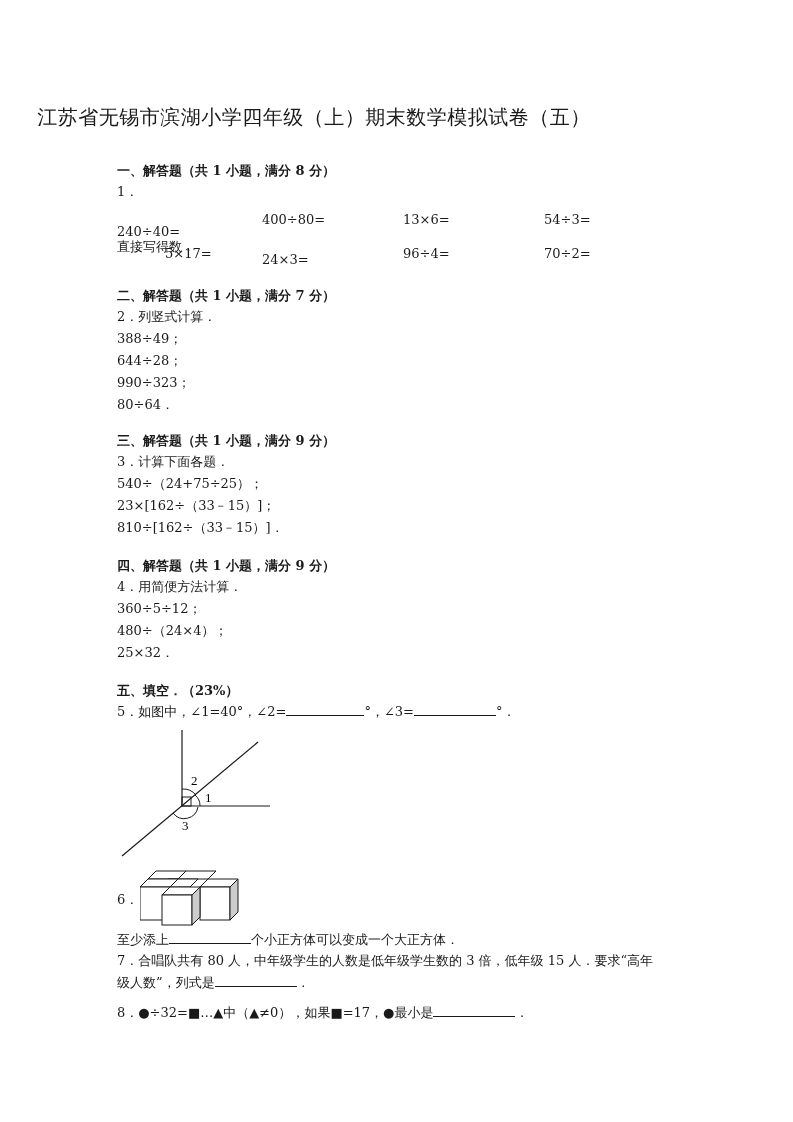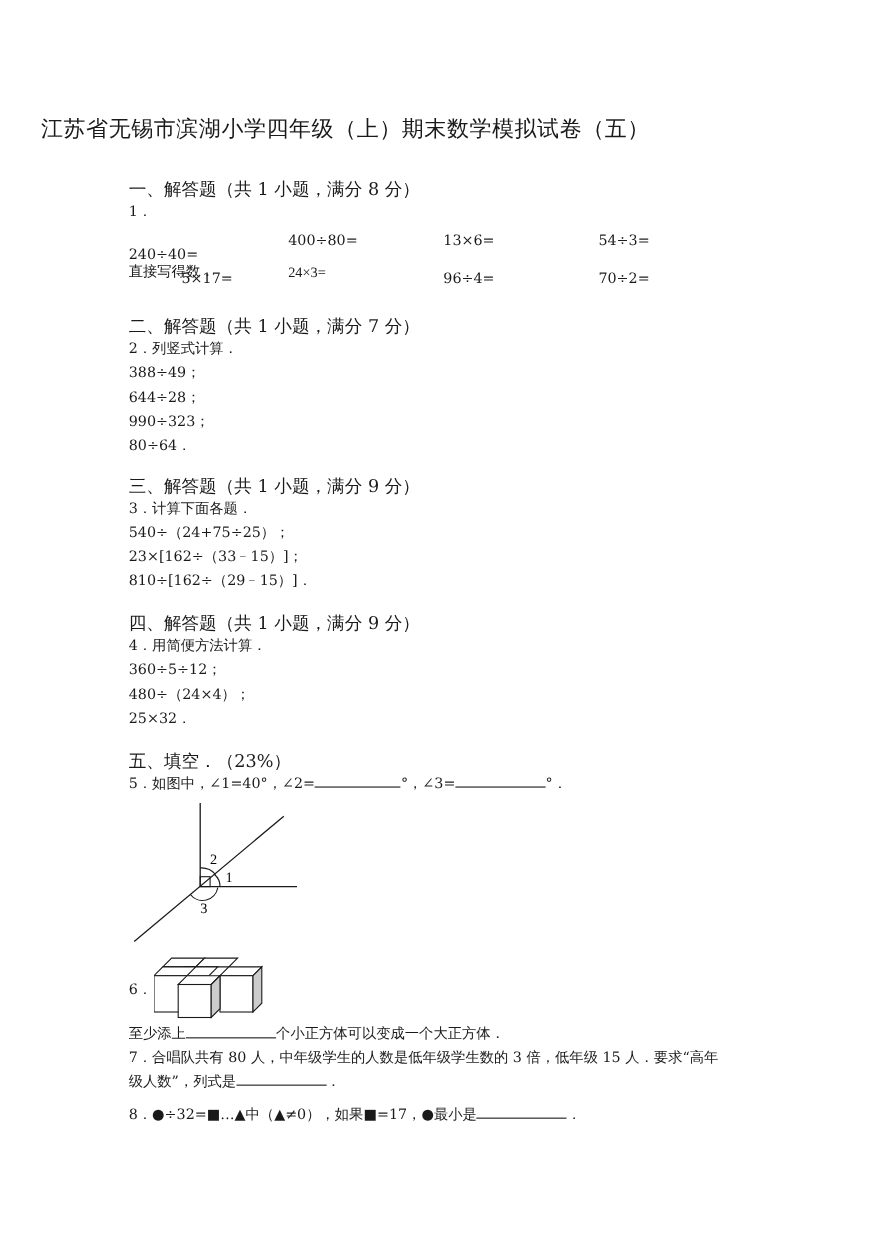--- a/index.html
+++ b/index.html
@@ -1,53 +1,53 @@
 <!DOCTYPE html>
 <html><head>
 <meta charset="utf-8">
 <style>
   html, body { margin:0; padding:0; background:#ffffff; }
   body { width:793px; height:1122px; position:relative; overflow:hidden;
          font-family:"DejaVu Serif", "Liberation Serif", serif; color:#1a1a1a; }
   .abs { position:absolute; white-space:nowrap; }
   .title { left:0; width:628px; top:104px; text-align:center; font-size:20px; letter-spacing:0.5px; }
-  .sec { font-size:16px; font-weight:normal; }
+  .sec { font-size:13px; font-weight:bold; }
   .txt { font-size:13px; }
   .blank { display:inline-block; border-bottom:1px solid #1a1a1a; height:12px; vertical-align:baseline; }
   svg { position:absolute; }
 </style>
 </head>
 <body>
 
 <div class="abs title">江苏省无锡市滨湖小学四年级（上）期末数学模拟试卷（五）</div>
 
 <div class="abs sec" style="left:117px;top:162px;">一、解答题（共 1 小题，满分 8 分）</div>
 <div class="abs txt" style="left:117px;top:183px;">1．</div>
 <div class="abs txt" style="left:117px;top:203px;margin-top:35px;">直接写得数．</div>
 <div class="abs txt" style="left:117px;top:224px;">240÷40=</div>
 <div class="abs txt" style="left:262px;top:212px;">400÷80=</div>
 <div class="abs txt" style="left:403px;top:212px;">13×6=</div>
 <div class="abs txt" style="left:544px;top:212px;">54÷3=</div>
 <div class="abs txt" style="left:117px;top:246px;margin-left:48px;">5×17=</div>
-<div class="abs txt" style="left:262px;top:240px;font-family:Liberation Serif, serif;">24×3=</div>
+<div class="abs txt" style="left:262px;top:252px;">24×3=</div>
 <div class="abs txt" style="left:403px;top:246px;">96÷4=</div>
 <div class="abs txt" style="left:544px;top:246px;">70÷2=</div>
 
 <div class="abs sec" style="left:117px;top:287px;">二、解答题（共 1 小题，满分 7 分）</div>
 <div class="abs txt" style="left:117px;top:308px;">2．列竖式计算．</div>
 <div class="abs txt" style="left:117px;top:330px;">388÷49；</div>
 <div class="abs txt" style="left:117px;top:352px;">644÷28；</div>
 <div class="abs txt" style="left:117px;top:374px;">990÷323；</div>
 <div class="abs txt" style="left:117px;top:396px;">80÷64．</div>
 
 <div class="abs sec" style="left:117px;top:432px;">三、解答题（共 1 小题，满分 9 分）</div>
 <div class="abs txt" style="left:117px;top:453px;">3．计算下面各题．</div>
 <div class="abs txt" style="left:117px;top:475px;">540÷（24+75÷25）；</div>
 <div class="abs txt" style="left:117px;top:497px;text-align:right;">23×[162÷（33﹣15）]；</div>
-<div class="abs txt" style="left:117px;top:519px;">810÷[162÷（29﹣15）]．</div>
+<div class="abs txt" style="left:117px;top:519px;">810÷[162÷（33﹣15）]．</div>
 
 <div class="abs sec" style="left:117px;top:557px;">四、解答题（共 1 小题，满分 9 分）</div>
 <div class="abs txt" style="left:117px;top:578px;">4．用简便方法计算．</div>
 <div class="abs txt" style="left:117px;top:600px;">360÷5÷12；</div>
 <div class="abs txt" style="left:117px;top:622px;">480÷（24×4）；</div>
 <div class="abs txt" style="left:117px;top:644px;">25×32．</div>
 
 <div class="abs sec" style="left:117px;top:682px;">五、填空．（23%）</div>
 <div class="abs txt" style="left:117px;top:703px;">
   <span>5．如图中，∠1=40°，∠2=</span><span class="blank" style="width:78px;"></span><span>°，∠3=</span><span class="blank" style="width:82px;"></span><span>°．</span>

